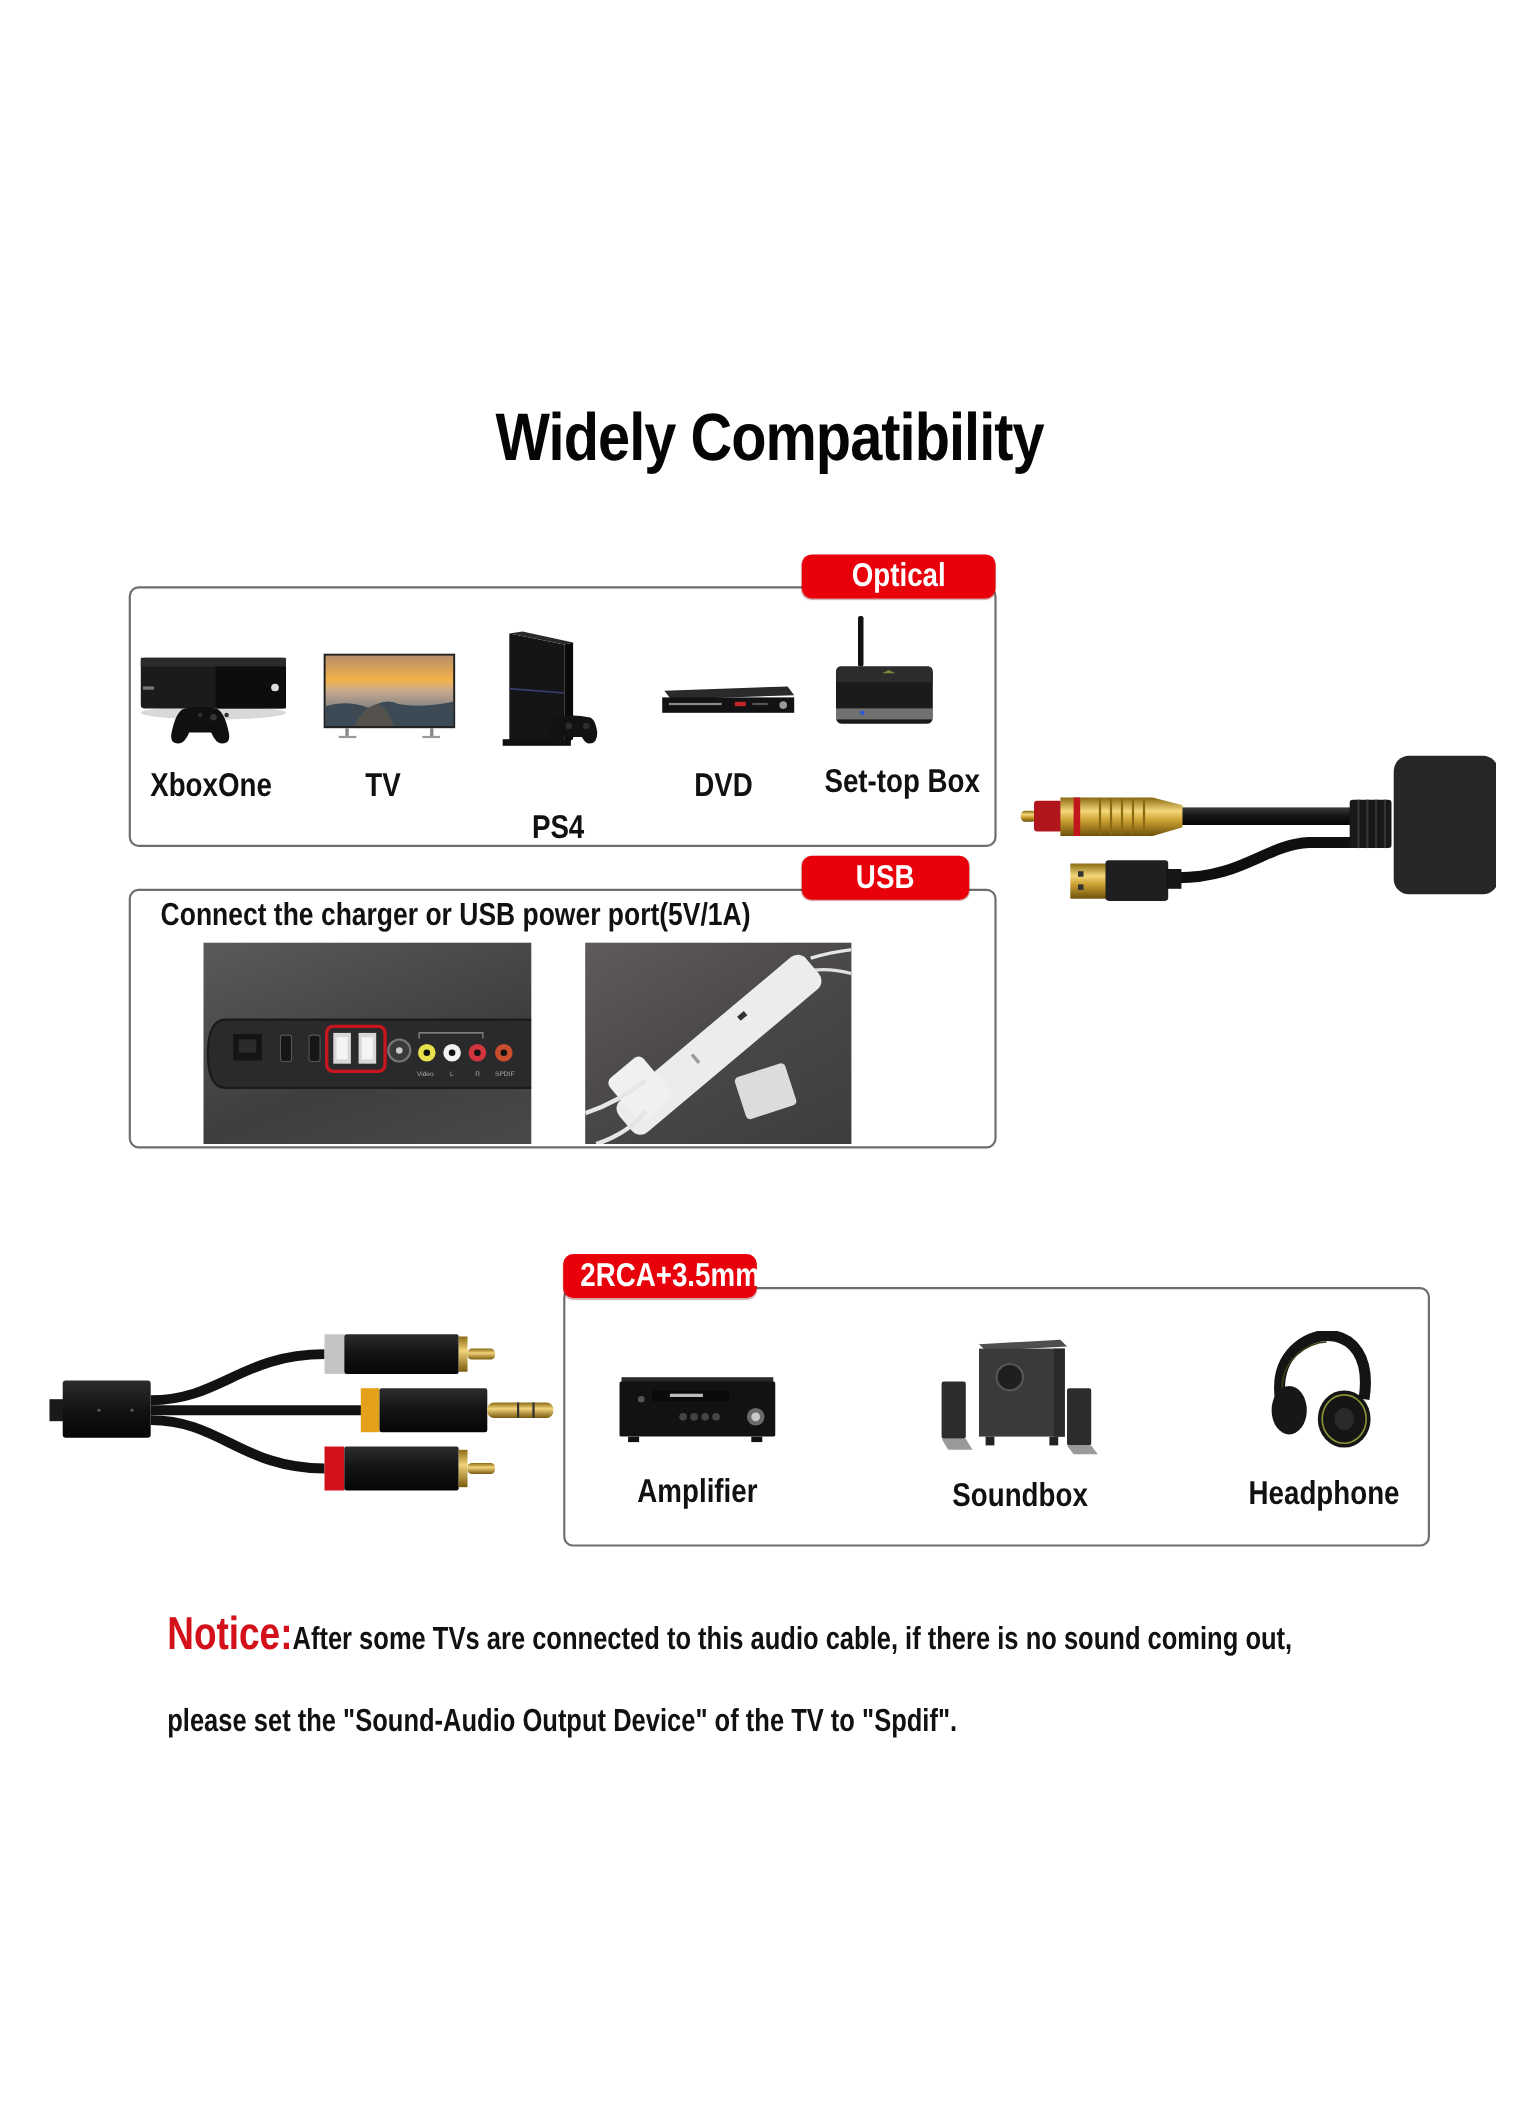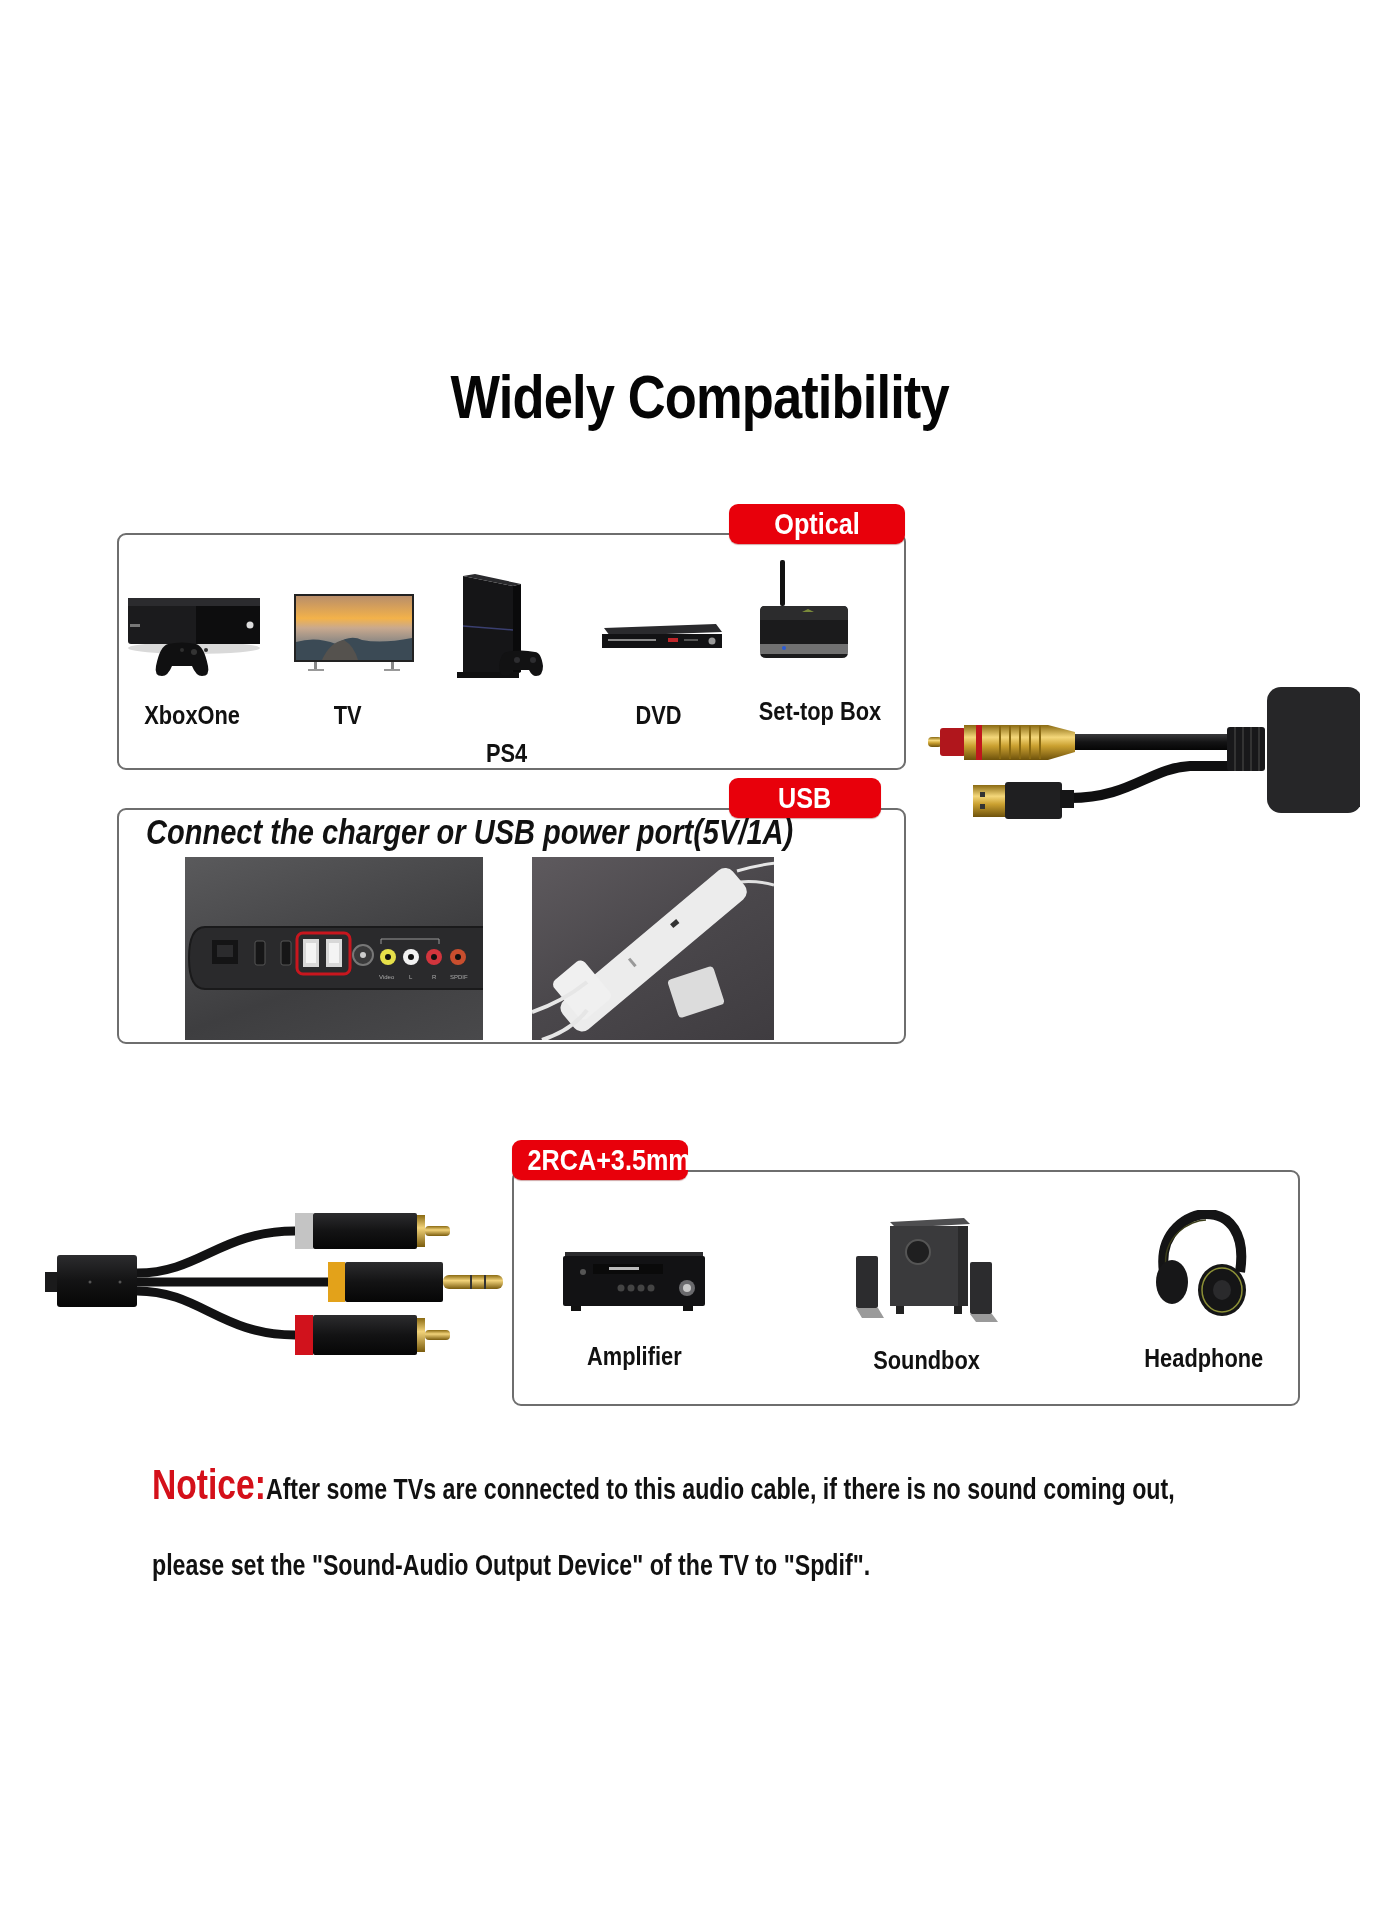--- a/index.html
+++ b/index.html
@@ -17,31 +17,30 @@
     position: absolute; border: 2px solid #6e6e6e; border-radius: 9px; background: #fff;
   }
   .badge {
     position: absolute; background: #e8000b; color: #fff; font-weight: bold;
     border-radius: 9px; text-align: center; font-size: 30px; line-height: 40px;
     box-shadow: 0 1px 1px rgba(120,0,0,0.35);
   }
   .badge span { display: inline-block; transform: scaleX(0.84); transform-origin: center; }
 
   .dev-label {
-    position: absolute; font-weight: bold; font-size: 26px; line-height: 34px;
+    position: absolute; font-weight: bold; font-size: 30px; line-height: 34px;
     text-align: center; color: #111;
   }
   .dev-label span { display: inline-block; transform: scaleX(0.84); transform-origin: center; }
 
   .dev-img { position: absolute; }
 
   #usb-caption {
-    position: absolute; left: 146px; top: 815px; font-weight: bold; font-size: 35px; line-height: 34px;
+    position: absolute; left: 146px; top: 815px; font-weight: bold; font-size: 29px; line-height: 34px;
     color: #111;
-    font-style: italic;
   }
   #usb-caption span { display: inline-block; transform: scaleX(0.83); transform-origin: left center; white-space: nowrap; }
 
   .photo { position: absolute; overflow: hidden; }
 
   #notice1, #notice2 {
     position: absolute; left: 152px; font-weight: bold; color: #111; white-space: nowrap;
   }
   #notice1 { top: 1460px; }
   #notice2 { top: 1540px; }

